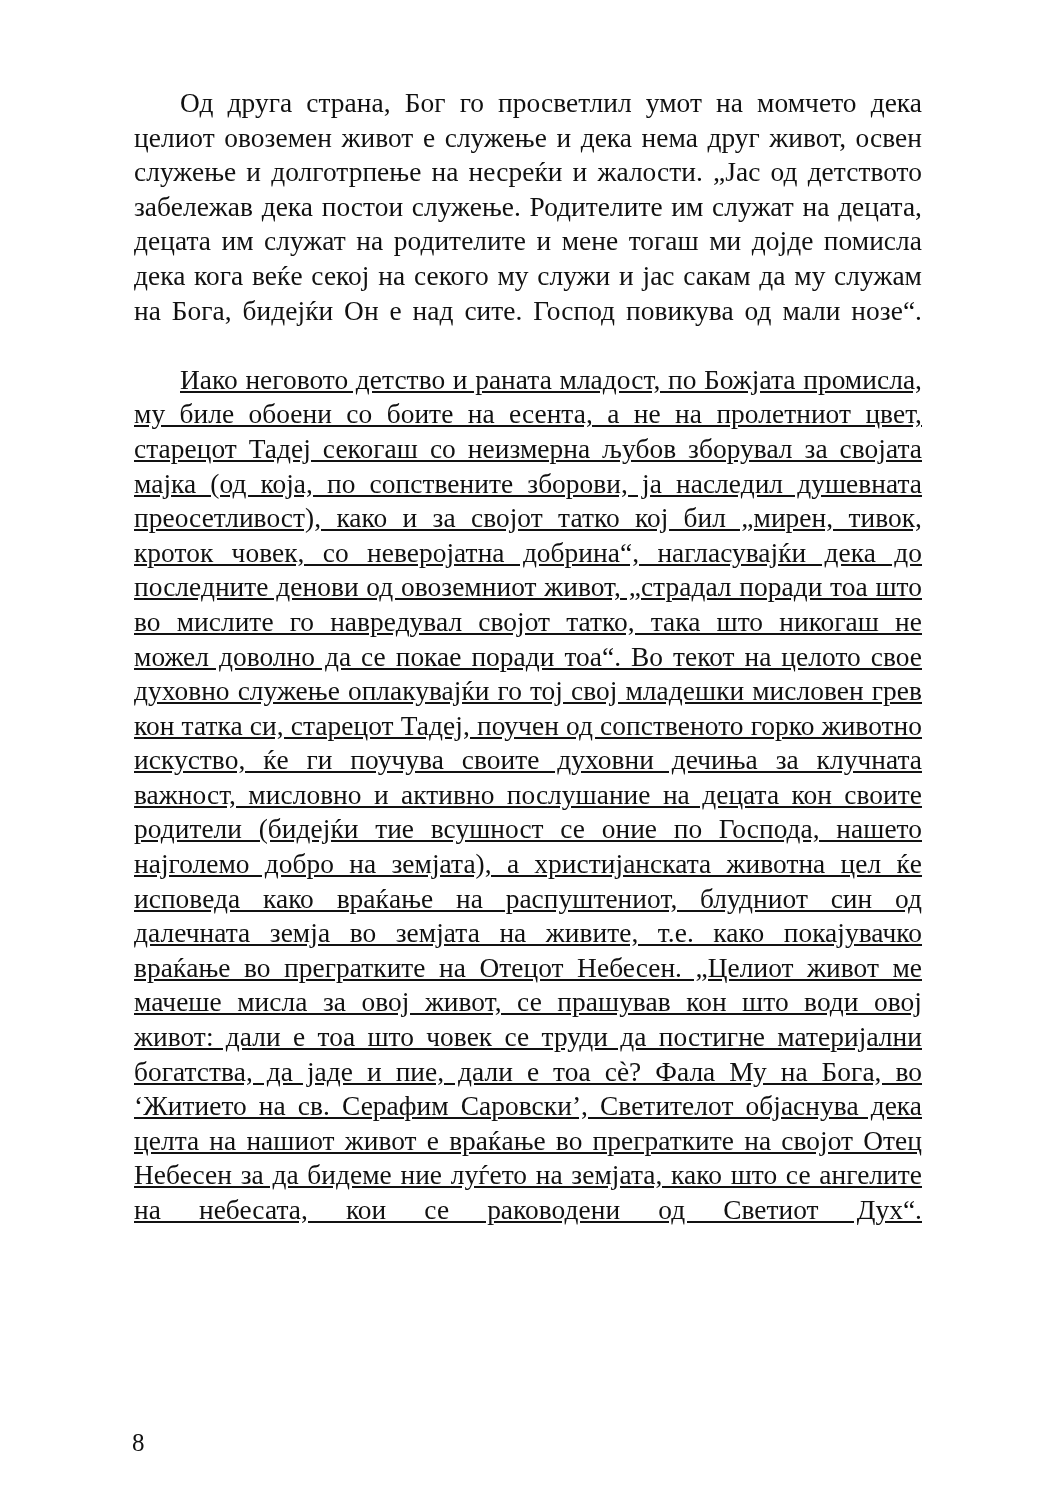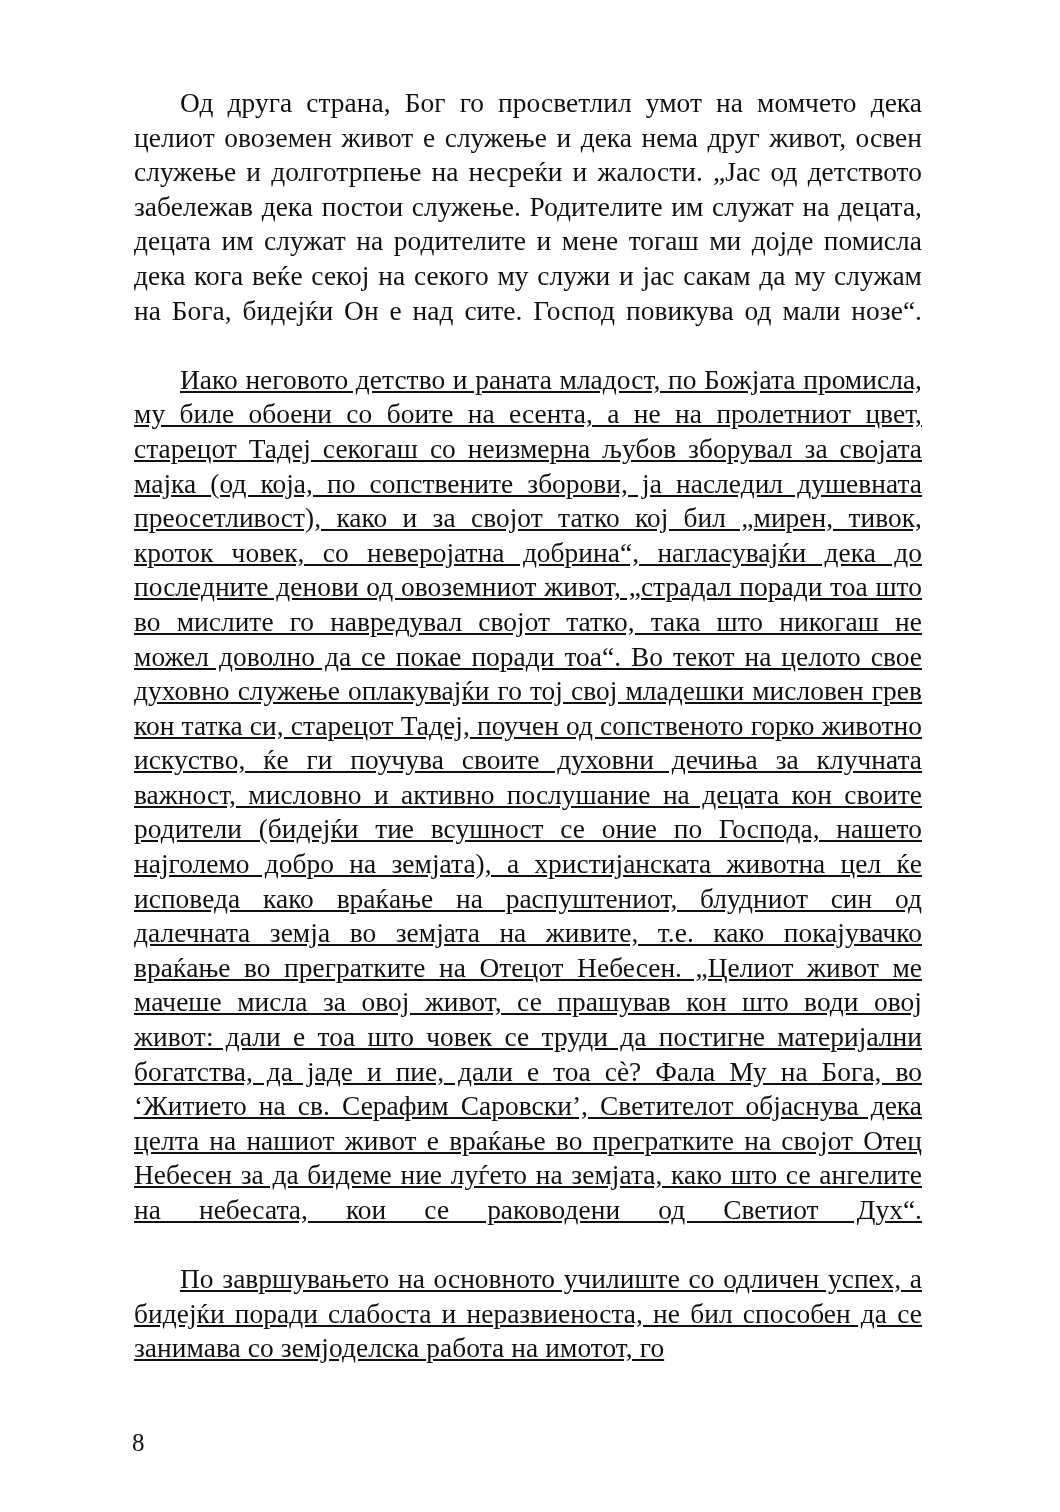--- a/index.html
+++ b/index.html
@@ -57,18 +57,17 @@
   }
 </style>
 </head>
 <body>
 
 <div class="page">
 
   <div class="textblock">
     <p class="para">Од друга страна, Бог го просветлил умот на момчето дека целиот овоземен живот е служење и дека нема друг живот, освен служење и долготрпење на несреќи и жалости. „Јас од детството забележав дека постои служење. Родителите им служат на децата, децата им служат на родителите и мене тогаш ми дојде помисла дека кога веќе секој на секого му служи и јас сакам да му служам на Бога, бидејќи Он е над сите. Господ повикува од мали нозе“.</p>
     <p class="para">Иако неговото детство и раната младост, по Божјата промисла, му биле обоени со боите на есента, а не на пролетниот цвет, старецот Тадеј секогаш со неизмерна љубов зборувал за својата мајка (од која, по сопствените зборови, ја наследил душевната преосетливост), како и за својот татко кој бил „мирен, тивок, кроток човек, со неверојатна добрина“, нагласувајќи дека до последните денови од овоземниот живот, „страдал поради тоа што во мислите го навредувал својот татко, така што никогаш не можел доволно да се покае поради тоа“. Во текот на целото свое духовно служење оплакувајќи го тој свој младешки мисловен грев кон татка си, старецот Тадеј, поучен од сопственото горко животно искуство, ќе ги поучува своите духовни дечиња за клучната важност, мисловно и активно послушание на децата кон своите родители (бидејќи тие всушност се оние по Господа, нашето најголемо добро на земјата), а христијанската животна цел ќе исповеда како враќање на распуштениот, блудниот син од далечната земја во земјата на живите, т.е. како покајувачко враќање во прегратките на Отецот Небесен. „Целиот живот ме мачеше мисла за овој живот, се прашував кон што води овој живот: дали е тоа што човек се труди да постигне материјални богатства, да јаде и пие, дали е тоа сѐ? Фала Му на Бога, во ‘Житието на св. Серафим Саровски’, Светителот објаснува дека целта на нашиот живот е враќање во прегратките на својот Отец Небесен за да бидеме ние луѓето на земјата, како што се ангелите на небесата, кои се раководени од Светиот Дух“.</p>
-    <p class="para nojust">По завршувањето на основното училиште со одличен успех, а бидејќи поради слабоста и неразвиеноста, не бил способен да се занимава со земјоделска работа на имотот, го</p>
   </div>
 
   <div class="folio">8</div>
 
 </div>
 
 </body></html>

